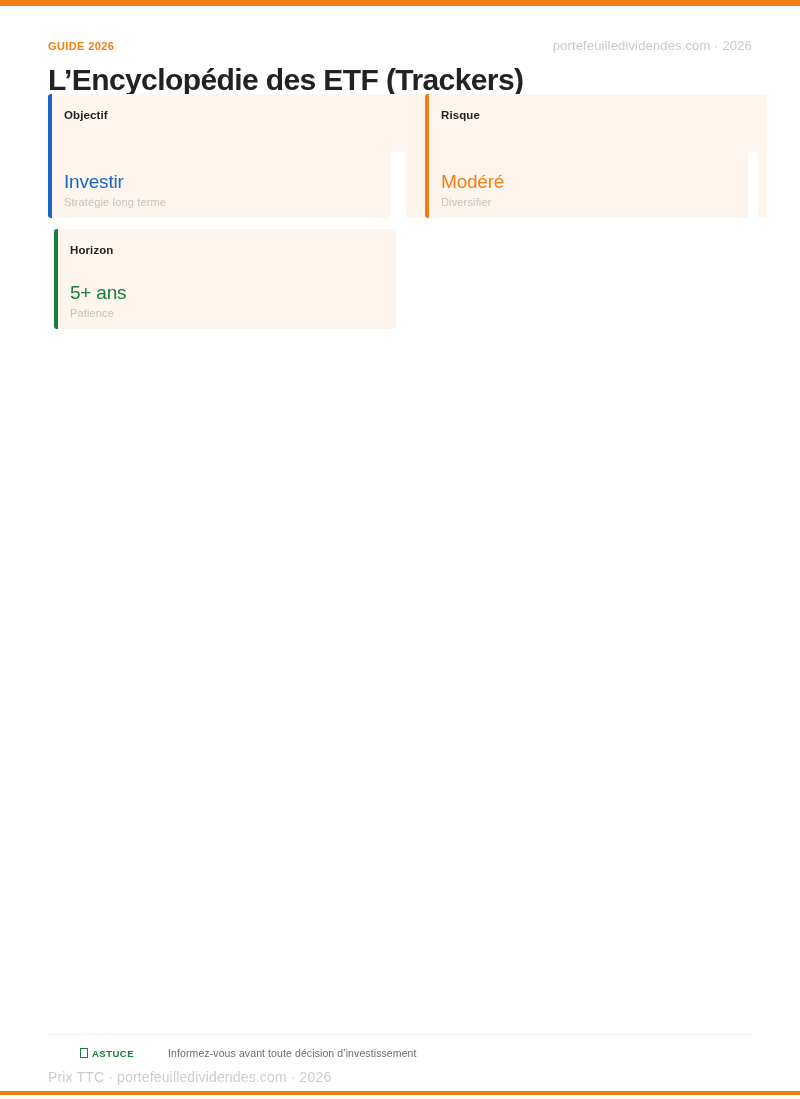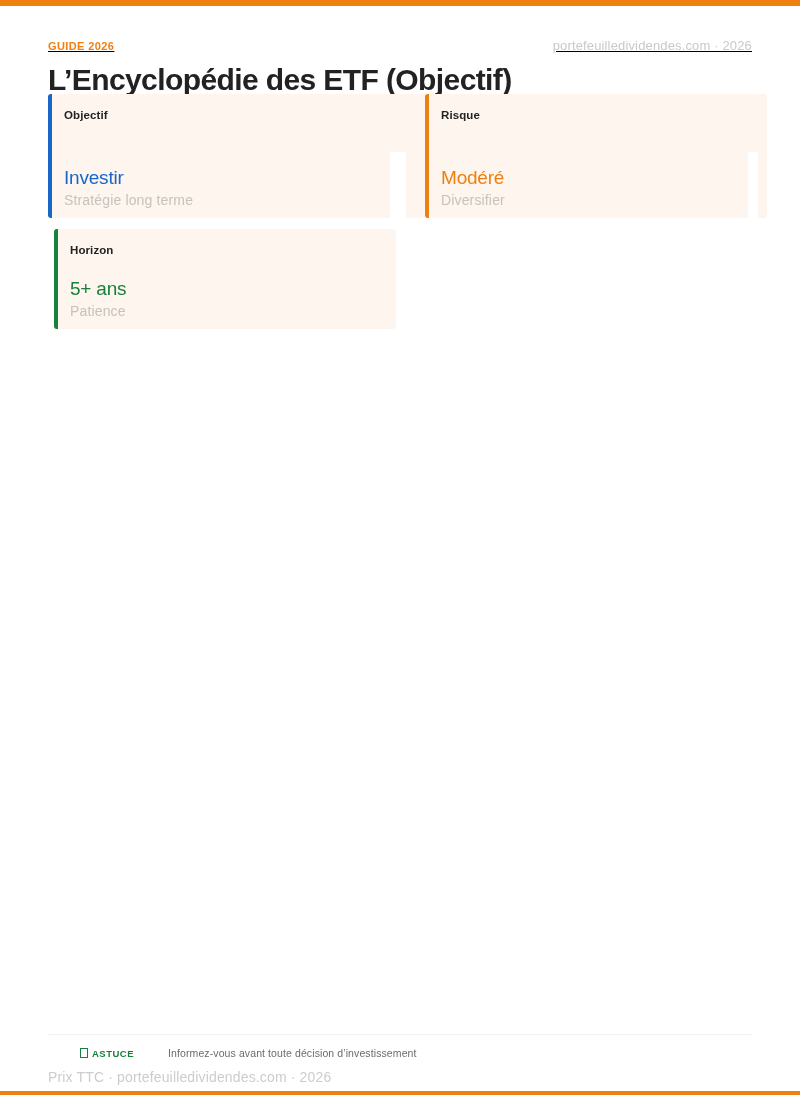--- a/index.html
+++ b/index.html
@@ -37,21 +37,20 @@
     position: absolute;
     top: 38px;
     left: 48px;
     width: 704px;
   }
   .eyebrow-row {
     display: flex;
     align-items: baseline;
     justify-content: space-between;
     height: 14px;
-    text-decoration: underline;
   }
   .eyebrow {
     font-size: 11px;
     font-weight: bold;
     letter-spacing: 0.4px;
     color: #ef7f10;
     text-transform: uppercase;
   }
   .meta {
     font-size: 13px;
@@ -112,21 +111,21 @@
     font-size: 19px;
     font-weight: normal;
     letter-spacing: -0.2px;
     line-height: 1.15;
   }
   .card-1 .card-value { color: #1767c8; }
   .card-2 .card-value { color: #ef7f10; }
   .card-3 .card-value { color: #17803a; }
   .card-sub {
     margin-top: 3px;
-    font-size: 14px;
+    font-size: 11px;
     color: #c6c2bd;
     letter-spacing: 0.15px;
   }
 
   
   .overlap {
     position: absolute;
     background: #ffffff;
   }
   .overlap-a { left: 342px; top: 58px;  width: 16px; height: 66px; }
@@ -181,21 +180,21 @@
 </head>
 <body>
 
 <div class="top-rule"></div>
 
 <div class="header">
   <div class="eyebrow-row">
     <div class="eyebrow">GUIDE 2026</div>
     <div class="meta">portefeuilledividendes.com · 2026</div>
   </div>
-  <h1 class="doc-title">L’Encyclopédie des ETF (Objectif)</h1>
+  <h1 class="doc-title">L’Encyclopédie des ETF (Trackers)</h1>
 </div>
 
 <div class="cards">
 
   <div class="card card-1">
     <div class="accent"></div>
     <div class="card-label">Objectif</div>
     <div class="card-body">
       <div class="card-value">Investir</div>
       <div class="card-sub">Stratégie long terme</div>

